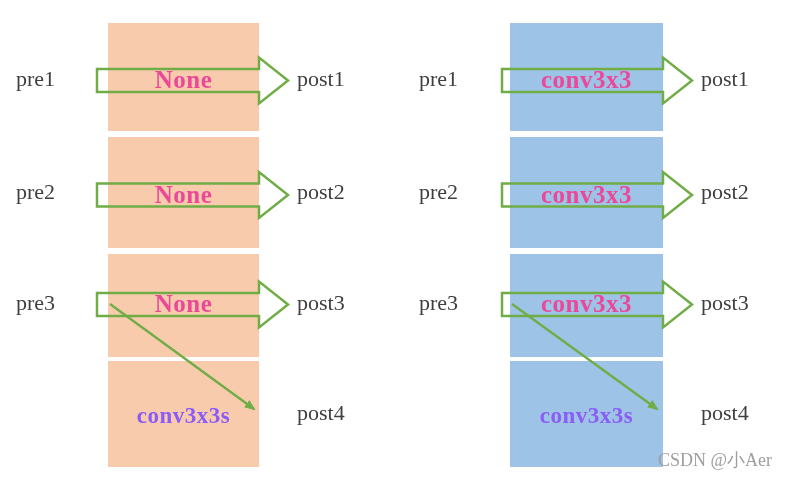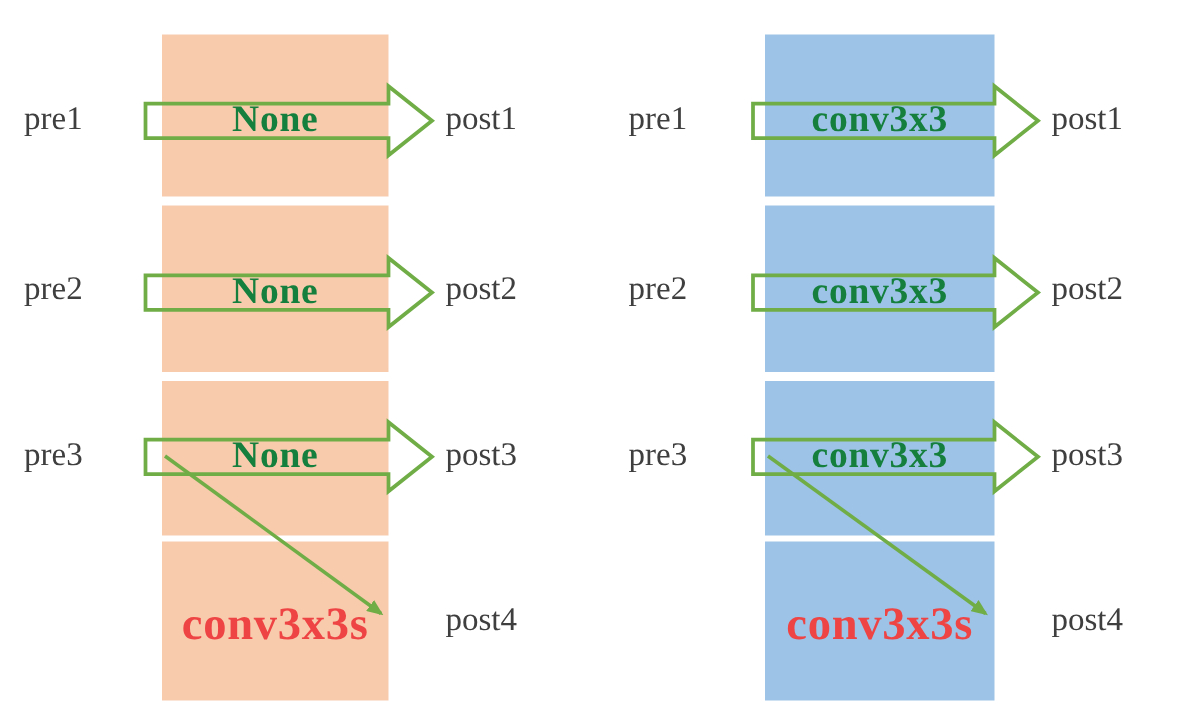--- a/index.html
+++ b/index.html
@@ -1,22 +1,22 @@
 <!DOCTYPE html>
 <html><head>
 <meta charset="utf-8">
 <style>
   html,body{margin:0;padding:0;background:#fff;}
   .canvas{position:relative;width:797px;height:478px;background:#ffffff;overflow:hidden;
           font-family:Liberation Serif, serif;}
   .blk{position:absolute;}
   .overlay{position:absolute;left:0;top:0;z-index:2;}
   .lbl{position:absolute;z-index:3;font-size:22px;color:#3F3F3F;line-height:30px;white-space:nowrap;}
-  .op{position:absolute;z-index:3;font-size:25px;font-weight:600;color:#15803d;text-align:center;line-height:28px;letter-spacing:0.5px;}
-  .skip{position:absolute;z-index:3;font-size:31px;font-weight:700;color:#ef4444;text-align:center;line-height:28px;letter-spacing:0.5px;}
+  .op{position:absolute;z-index:3;font-size:25px;font-weight:600;color:#ec4899;text-align:center;line-height:28px;letter-spacing:0.5px;}
+  .skip{position:absolute;z-index:3;font-size:23px;font-weight:700;color:#8b5cf6;text-align:center;line-height:28px;letter-spacing:0.5px;}
   .harrow{fill:none;stroke:#70AD47;stroke-width:2.5;stroke-linejoin:miter;}
   .darrow{stroke:#70AD47;stroke-width:2.4;fill:none;}
   .watermark{position:absolute;z-index:4;font-size:18px;color:#9E9E9E;white-space:nowrap;}
 </style>
 </head>
 <body>
 
 <div class="canvas">
 
   <div class="blk" style="left: 108px; top: 23px; width: 151px; height: 108px; background-color: rgb(248, 203, 173);"></div>
@@ -65,14 +65,15 @@
   <div class="lbl" style="left:419px;top:288px;">pre3</div>
   <div class="lbl" style="left:701px;top:64px;">post1</div>
   <div class="lbl" style="left:701px;top:177px;">post2</div>
   <div class="lbl" style="left:701px;top:288px;">post3</div>
   <div class="lbl" style="left:701px;top:398px;">post4</div>
   <div class="op" style="left:510px;width:153px;top:66px;">conv3x3</div>
   <div class="op" style="left:510px;width:153px;top:181px;">conv3x3</div>
   <div class="op" style="left:510px;width:153px;top:290px;">conv3x3</div>
   <div class="skip" style="left:510px;width:153px;top:402px;">conv3x3s</div>
 
+  <div class="watermark" style="left:658px;top:448px;">CSDN @小Aer</div>
 
 </div>
 
 </body></html>

